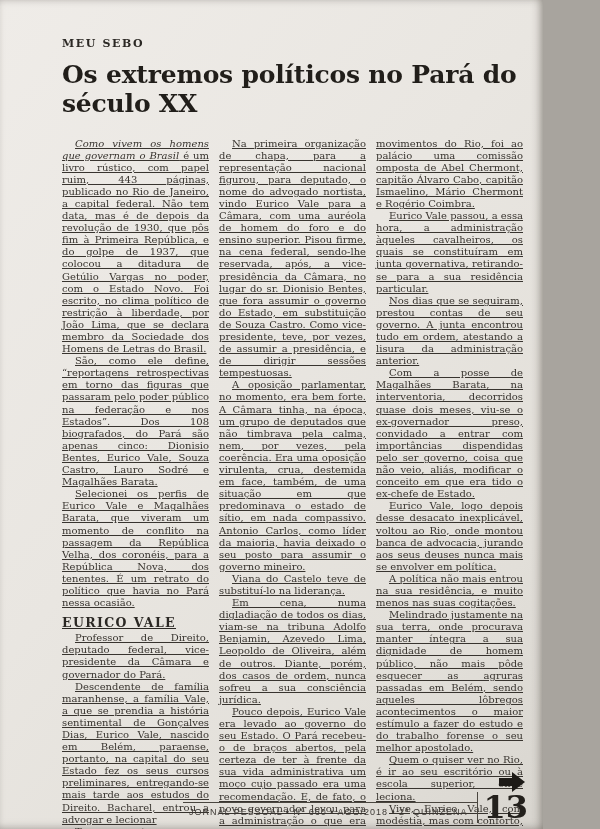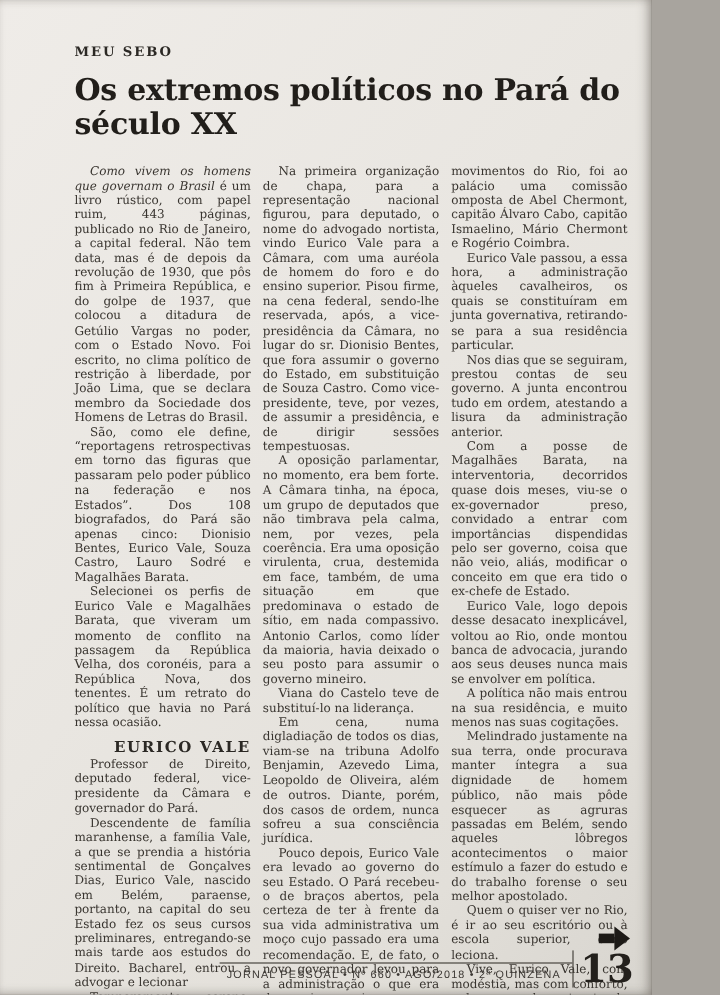--- a/index.html
+++ b/index.html
@@ -13,24 +13,24 @@
   }
   .kicker {
     font-size:11px; font-weight:bold; letter-spacing:1.6px; color:#2b2824;
   }
   .title {
     margin:11px 0 0; font-size:25px; font-weight:600; letter-spacing:-0.2px;
     color:#211e1a; line-height:1.15; font-family:"DejaVu Serif", serif;
   }
   .columns { display:flex; gap:10px; margin-top:19px; }
   .col { flex:1; min-width:0; font-size:10px; line-height:12.1px; text-align:justify; hyphens:auto; }
-  .para { margin:0; text-indent:13px; }
+  .para { margin:0; text-indent:13px;text-decoration:underline; }
   .para.cont { text-indent:0; }
   .para.heading {
-    text-indent:0; text-align:right; font-weight:bold; font-size:12.5px;
+    text-indent:0; text-align:left; font-weight:bold; font-size:12.5px;
     letter-spacing:1.4px; margin:8px 0 3px; color:#2b2824;
   }
   .lead-italic { font-style:italic; }
   .footer {
     position:absolute; right:13px; bottom:6px; display:flex; align-items:flex-end;
   }
   .footer-line {
     font-family:"Liberation Sans", sans-serif; font-size:9px; letter-spacing:1px;
     color:#3b3733; border-top:1.5px solid #4a463f; padding:4px 10px 6px 6px;
     white-space:nowrap;

